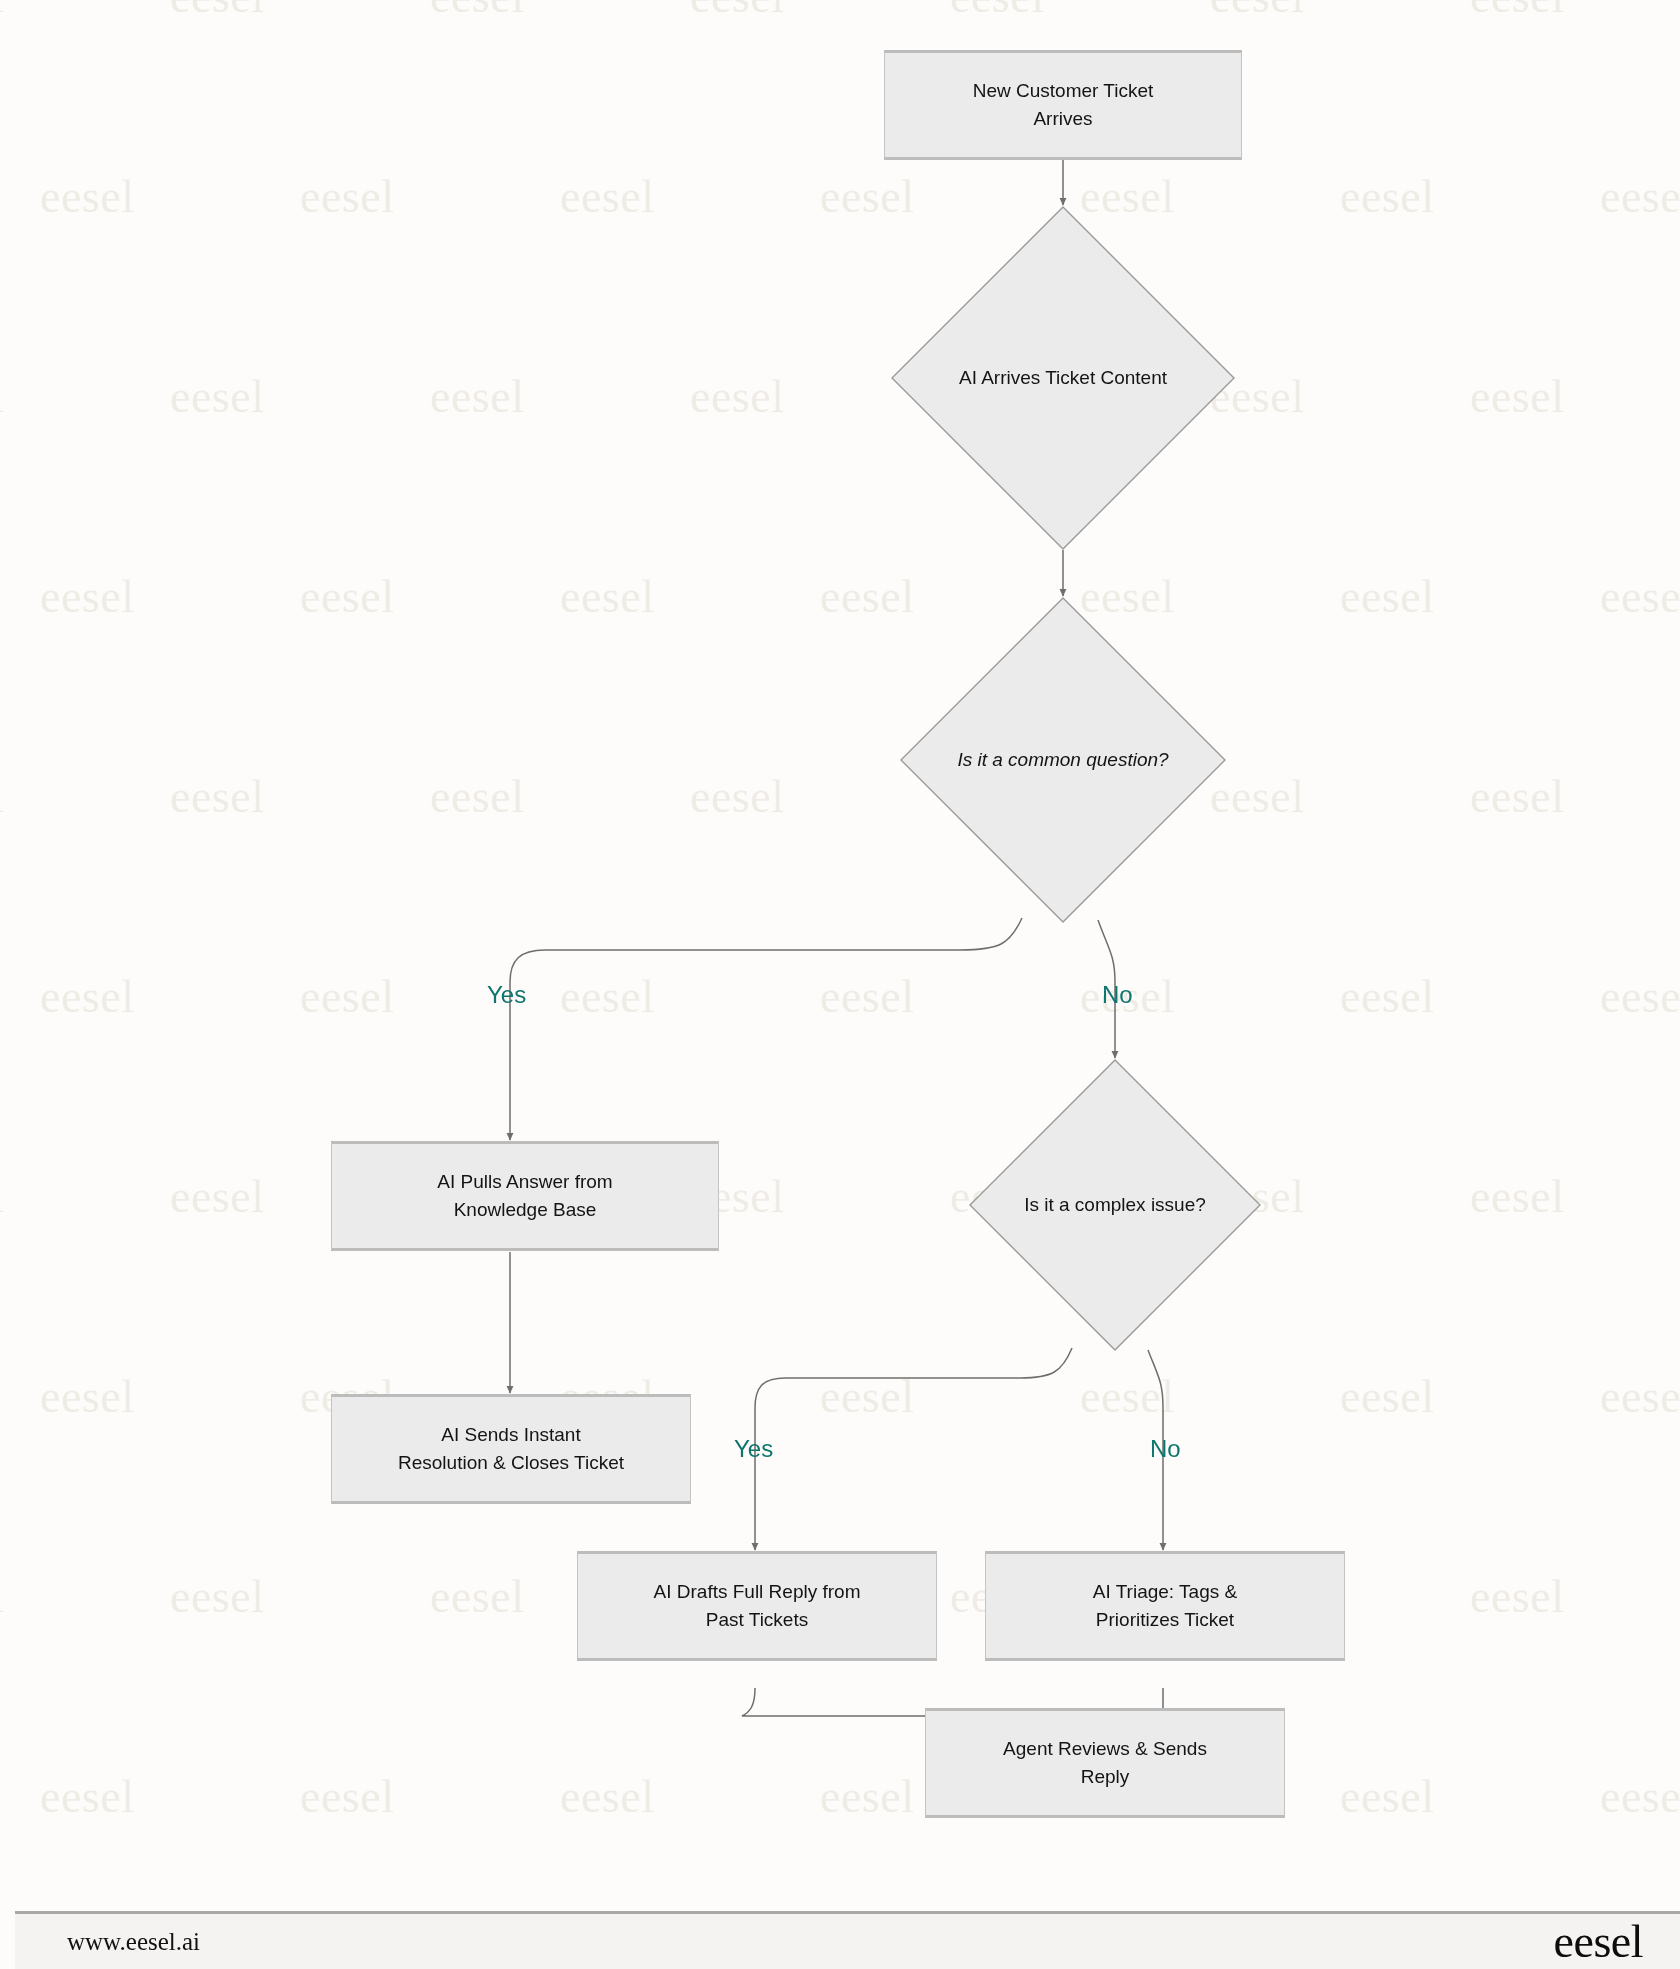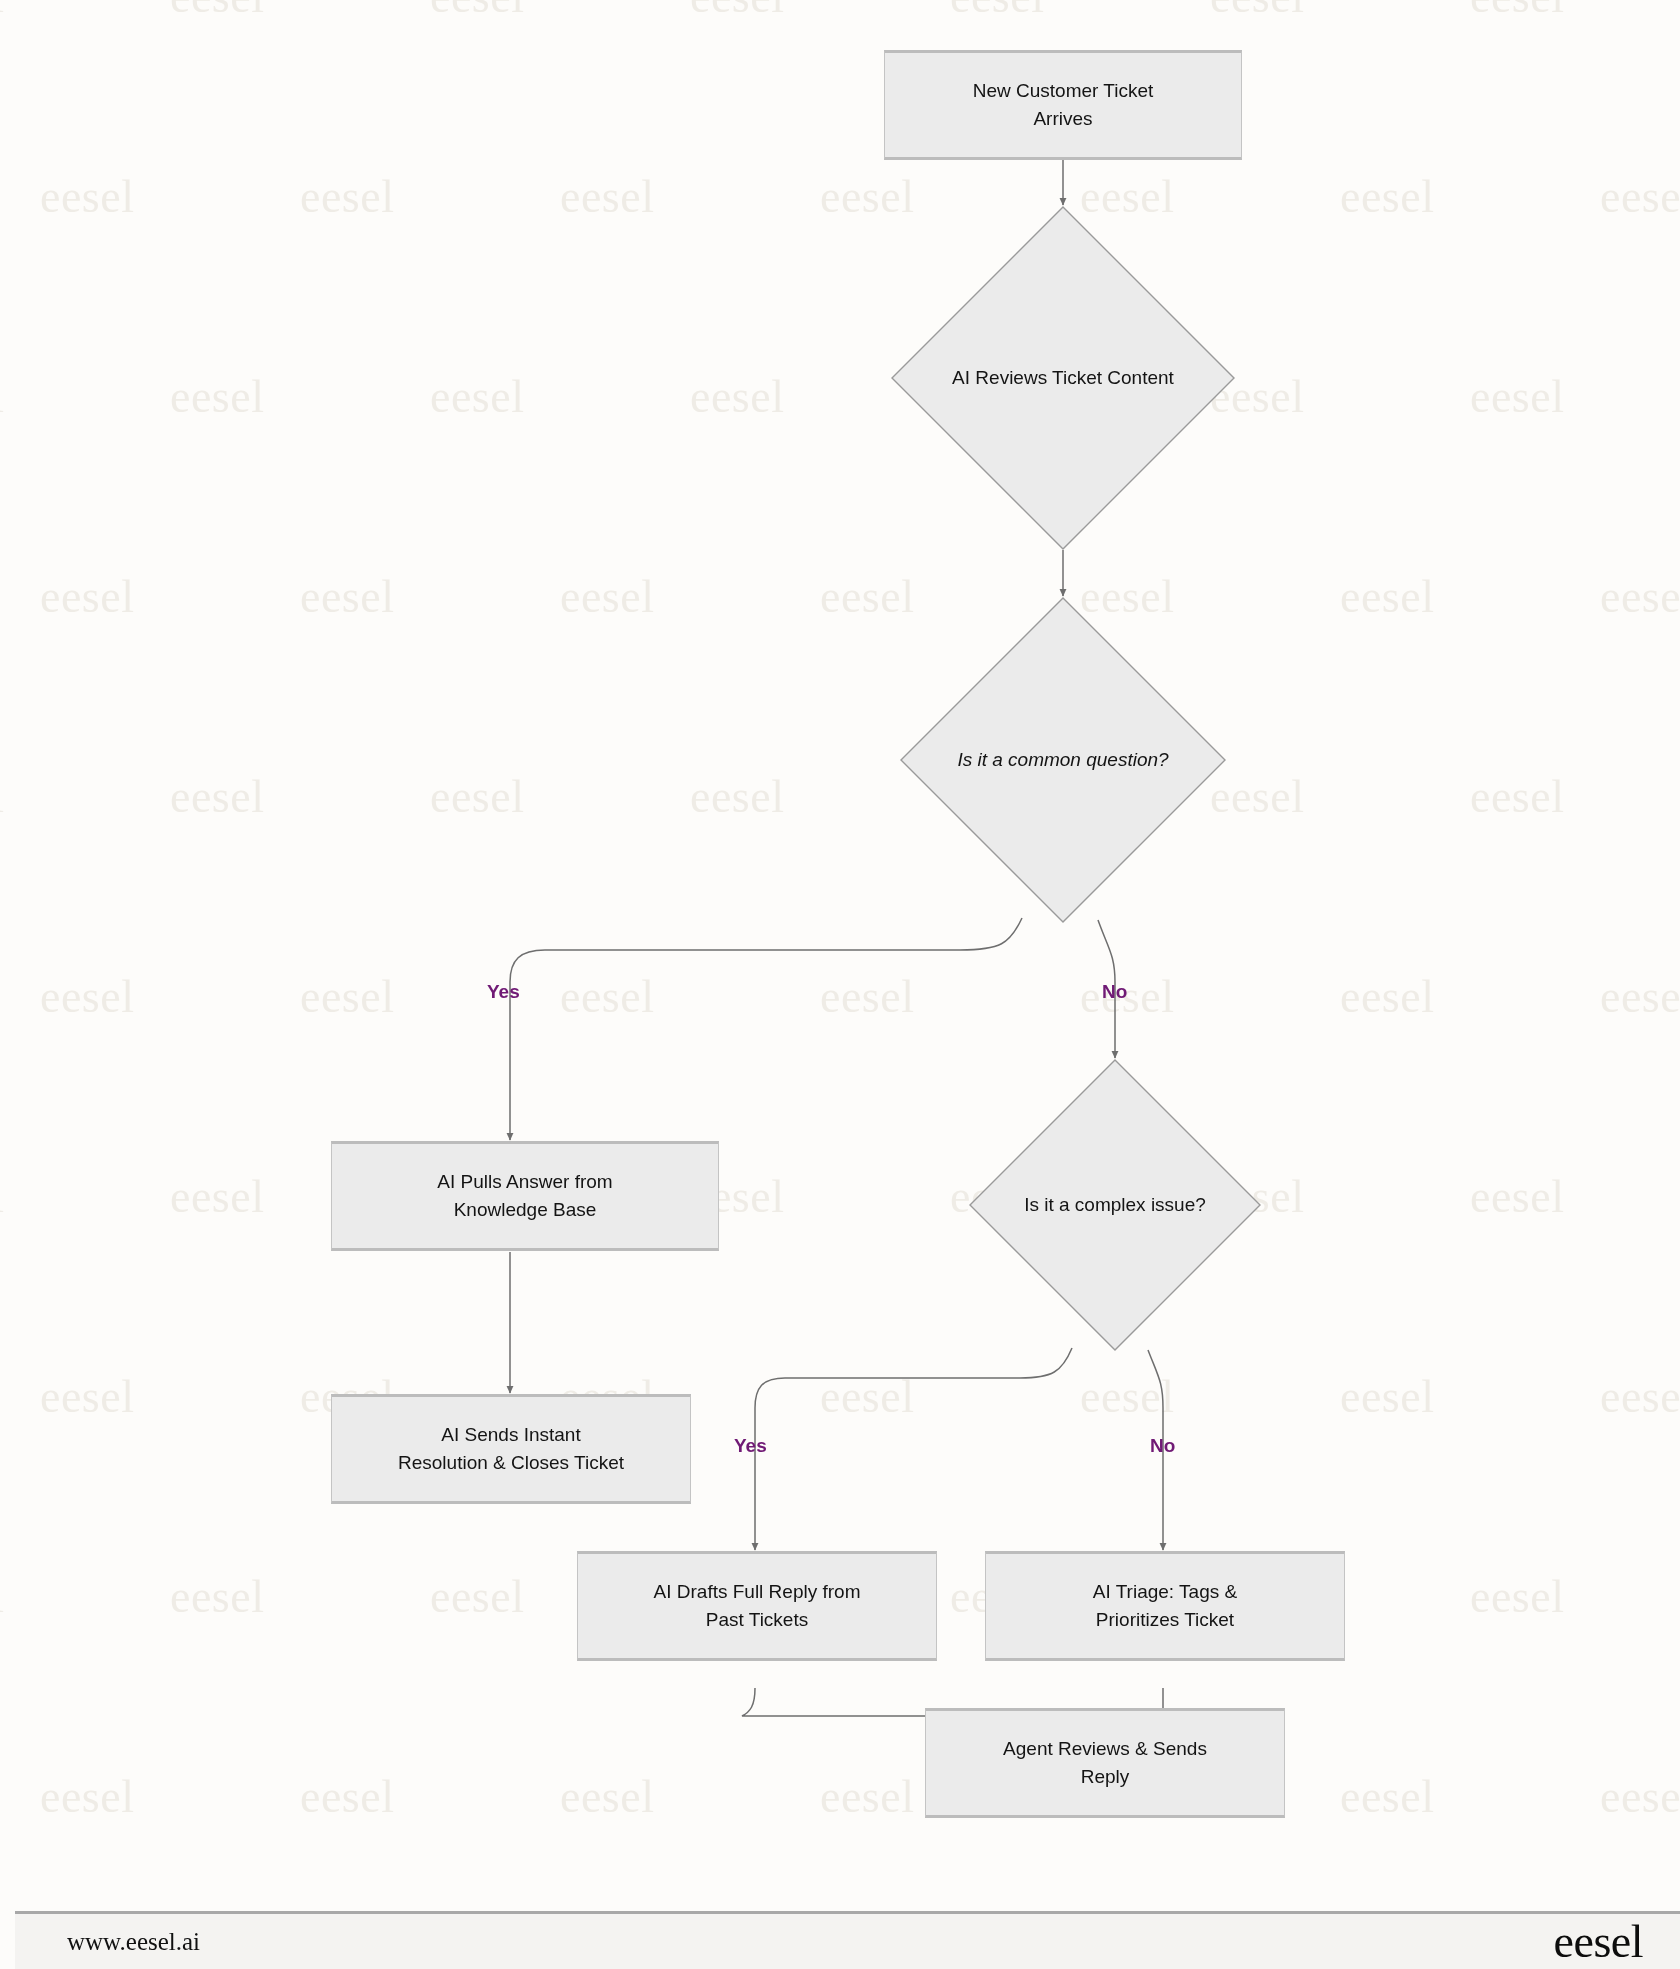--- a/index.html
+++ b/index.html
@@ -86,24 +86,23 @@
     color: #141414;
     font-size: 19px;
     line-height: 1.45;
     white-space: nowrap;
   }
 
   
   .edge-label {
     position: absolute;
     z-index: 3;
-    font-size: 19px;
-    color: #701a75;
+    font-size: 24px;
+    color: #0f766e;
     white-space: nowrap;
-    font-weight: bold;
   }
 
   
   #footer-bar {
     position: absolute;
     left: 0; top: 1911px;
     width: 1680px; height: 58px;
     background: #f4f3f1;
     border-top: 3px solid #a8a8a8;
     box-sizing: border-box;
@@ -238,21 +237,21 @@
 
   <div class="node-box" style="left:884px; top:50px; width:358px; height:110px;">
     <span class="label">New Customer Ticket
 Arrives</span>
   </div>
 
   <div class="node-diamond" style="left:891px; top:206px; width:344px; height:344px;">
     <svg class="dia-shape" viewBox="0 0 344 344" preserveAspectRatio="none">
       <polygon points="172,1 343,172 172,343 1,172" fill="#ebebeb" stroke="#9a9a9a" stroke-width="1.4"></polygon>
     </svg>
-    <span class="label">AI Reviews Ticket Content</span>
+    <span class="label">AI Arrives Ticket Content</span>
   </div>
 
   <div class="node-diamond" style="left:900px; top:597px; width:326px; height:326px;font-style:italic;">
     <svg class="dia-shape" viewBox="0 0 326 326" preserveAspectRatio="none">
       <polygon points="163,1 325,163 163,325 1,163" fill="#ebebeb" stroke="#9a9a9a" stroke-width="1.4"></polygon>
     </svg>
     <span class="label">Is it a common question?</span>
   </div>
 
   <div class="edge-label" style="left:487px; top:981px;">Yes</div>

